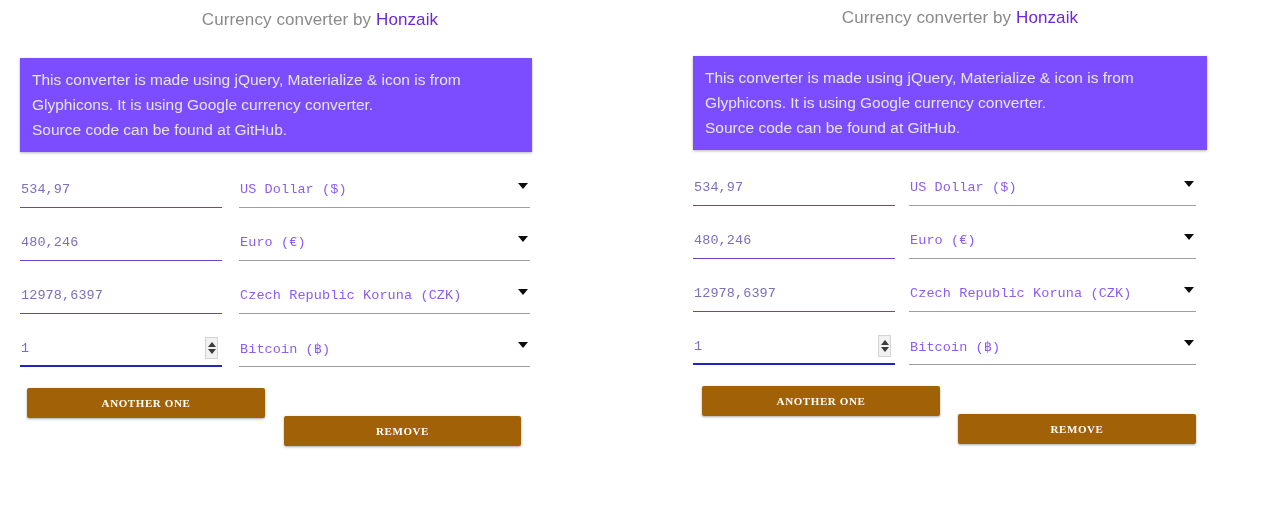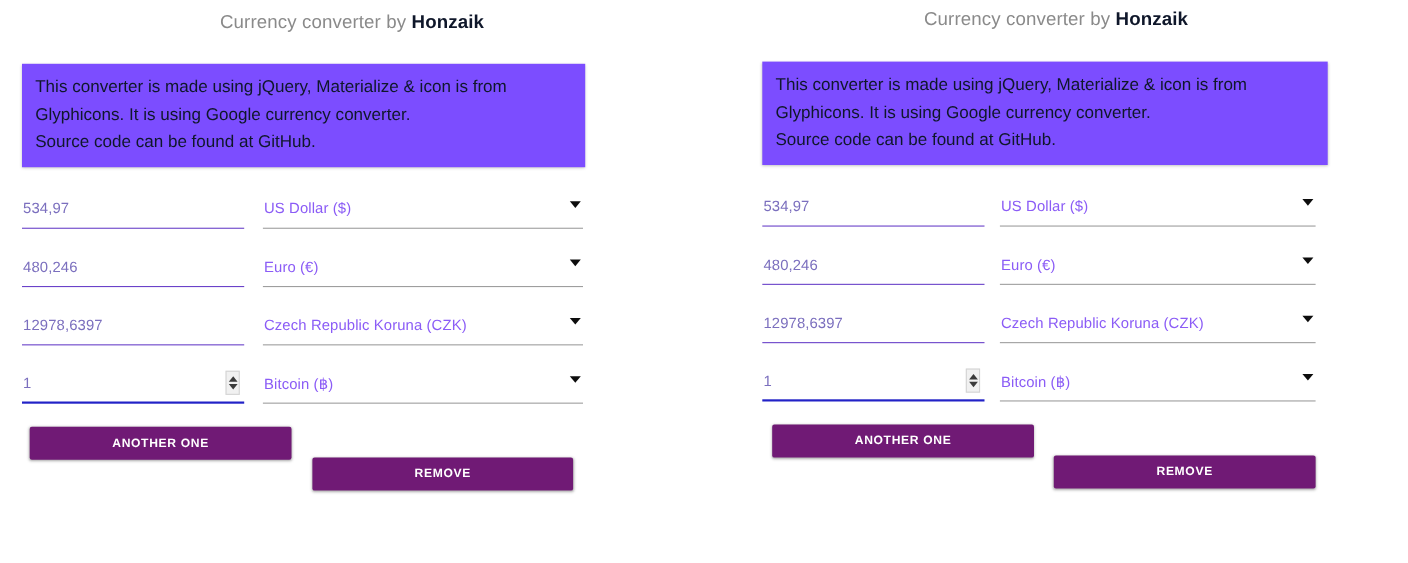--- a/index.html
+++ b/index.html
@@ -37,29 +37,29 @@
     font-size: 17px;
     color: #8a8a8a;
     font-weight: 400;
     letter-spacing: 0.1px;
     white-space: nowrap;
   }
   .panel-left .app-title  { top: 10px; }
   .panel-right .app-title { top: 8px; }
 
   .app-title .brand {
-    color: #0f172a;
-    font-weight: bold;
+    color: #6d28d9;
+    font-weight: normal;
   }
 
   
   .info-card {
     position: absolute;
     background: #7c4dff;
-    color: #0f172a;
+    color: #e5e5e5;
     font-size: 15.5px;
     line-height: 25px;
     padding: 9px 0 10px 0;
     box-shadow: 0 1px 3px rgba(0,0,0,0.18), 0 1px 2px rgba(0,0,0,0.12);
     box-sizing: border-box;
   }
   .info-card .line {
     padding-left: 12px;
     padding-right: 10px;
     white-space: nowrap;
@@ -68,20 +68,21 @@
   .panel-right .info-card { left: 53px; top: 56px;  width: 514px; }
 
   
   .rows { position: absolute; left: 0; top: 0; right: 0; }
   .panel-left .rows  { left: 20px;  top: 172px; width: 510px; }
   .panel-right .rows { left: 53px;  top: 170px; width: 503px; }
 
   .row {
     position: relative;
     height: 53px;
+    font-family: Liberation Mono, monospace;
   }
 
   .field {
     position: absolute;
     top: 0;
     height: 36px;
     box-sizing: border-box;
     border-bottom: 1px solid #9e9e9e;
     display: flex;
     align-items: center;
@@ -155,25 +156,25 @@
   
   .buttons { position: absolute; }
   .panel-left .buttons  { left: 27px; top: 388px; }
   .panel-right .buttons { left: 702px; top: 386px; }
   .panel-right .buttons { left: 62px; }
 
   .btn {
     position: absolute;
     top: 0;
     height: 30px;
-    background: #701a75;
+    background: #a16207;
     color: #ffffff;
     border: none;
     border-radius: 2px;
-    font-family: Liberation Sans, sans-serif;
+    font-family: Liberation Serif, serif;
     font-size: 11px;
     font-weight: bold;
     letter-spacing: 0.6px;
     text-align: center;
     line-height: 30px;
     box-shadow: 0 1px 3px rgba(0,0,0,0.22), 0 1px 2px rgba(0,0,0,0.14);
     cursor: pointer;
     padding: 0;
   }
   .btn-another { left: 0px;   width: 238px; }

